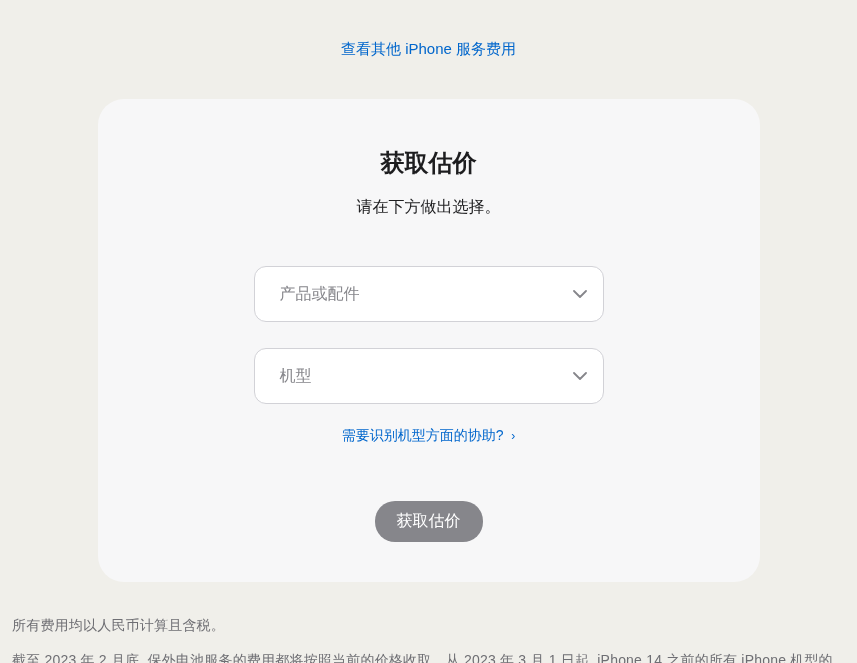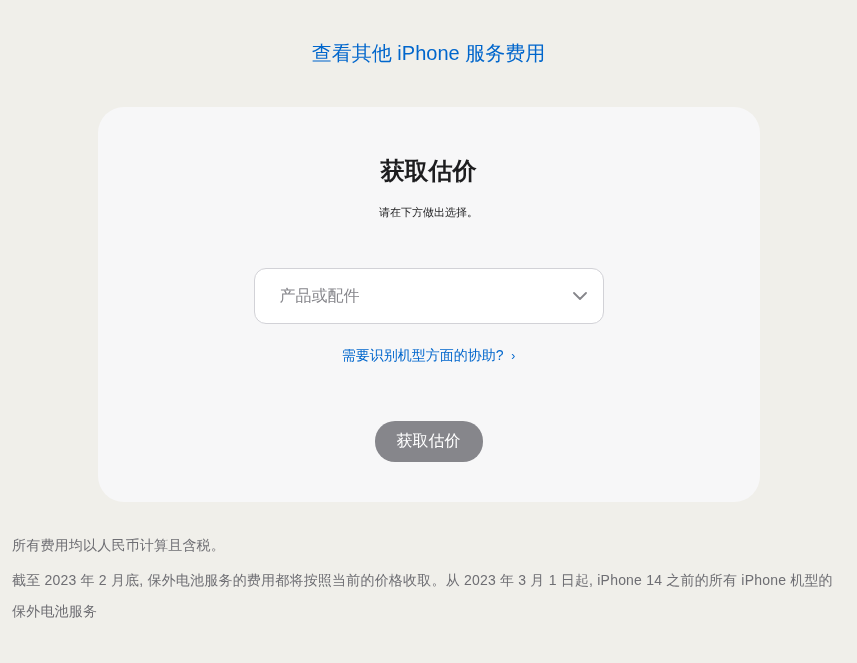--- a/index.html
+++ b/index.html
@@ -17,41 +17,41 @@
     .page {
       padding: 0 10px;
     }
     .top-link {
       text-align: center;
       padding: 40px 0 40px 0;
     }
     .top-link a {
       color: #0066cc;
       text-decoration: none;
-      font-size: 20px;
+      font-size: 15px;
       font-weight: 400;
       margin-top: 8px;
     }
     .card {
       background: #f7f7f8;
       border-radius: 26px;
       max-width: 662px;
       margin: 0 auto;
       padding: 48px 40px 40px 40px;
     }
     .card-title {
       text-align: center;
       font-size: 24px;
       font-weight: 600;
       color: #1d1d1f;
       margin-bottom: 18px;
     }
     .card-subtitle {
       text-align: center;
-      font-size: 11px;
+      font-size: 16px;
       color: #1d1d1f;
       margin-bottom: 48px;
     }
     .select-wrap {
       position: relative;
       max-width: 350px;
       margin: 0 auto 26px auto;
     }
     .select-box {
       width: 100%;
@@ -138,20 +138,30 @@
       <div class="select-box">
         <span>产品或配件</span>
         <span class="chevron">
           <svg viewBox="0 0 14 8" fill="none">
               <path d="M1 1l6 6 6-6" stroke="#86868b" stroke-width="1.8" stroke-linecap="round" stroke-linejoin="round"></path>
             </svg>
         </span>
       </div>
     </div>
 
+    <div class="select-wrap">
+      <div class="select-box">
+        <span>机型</span>
+        <span class="chevron">
+          <svg viewBox="0 0 14 8" fill="none">
+              <path d="M1 1l6 6 6-6" stroke="#86868b" stroke-width="1.8" stroke-linecap="round" stroke-linejoin="round"></path>
+            </svg>
+        </span>
+      </div>
+    </div>
 
     <div class="help-link">
       <a href="#">
         <span>需要识别机型方面的协助?</span>
         <span class="arrow">›</span>
       </a>
     </div>
 
     <div class="button-wrap">
       <button class="estimate-btn">获取估价</button>

